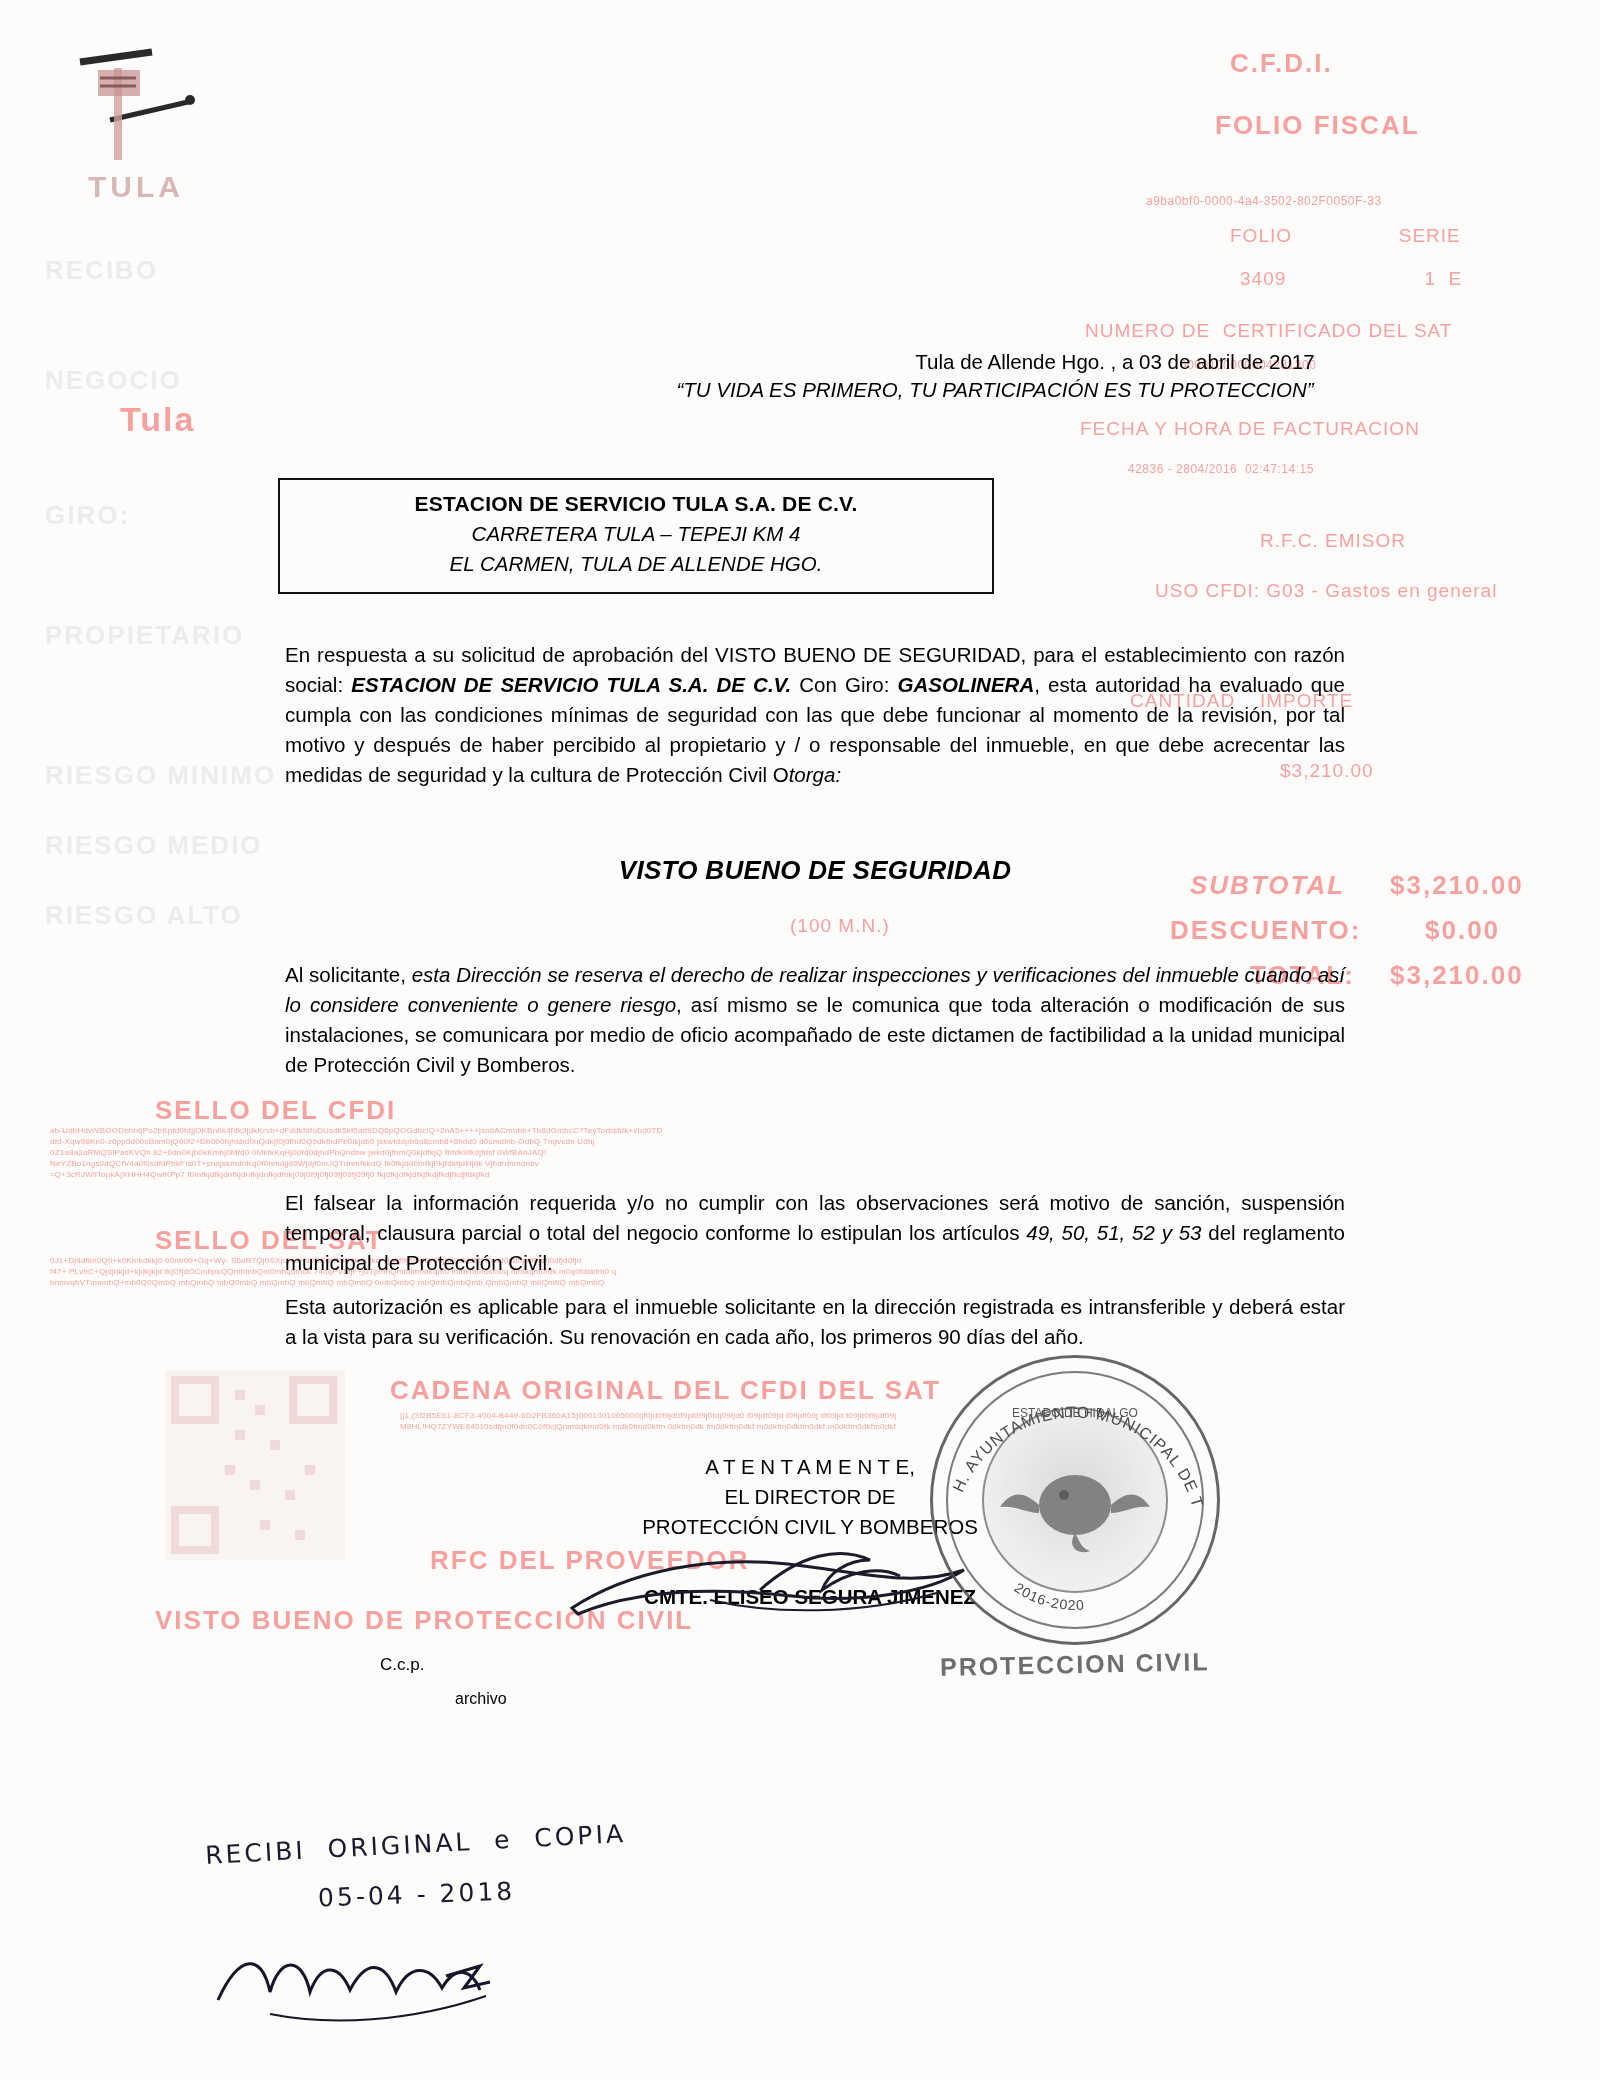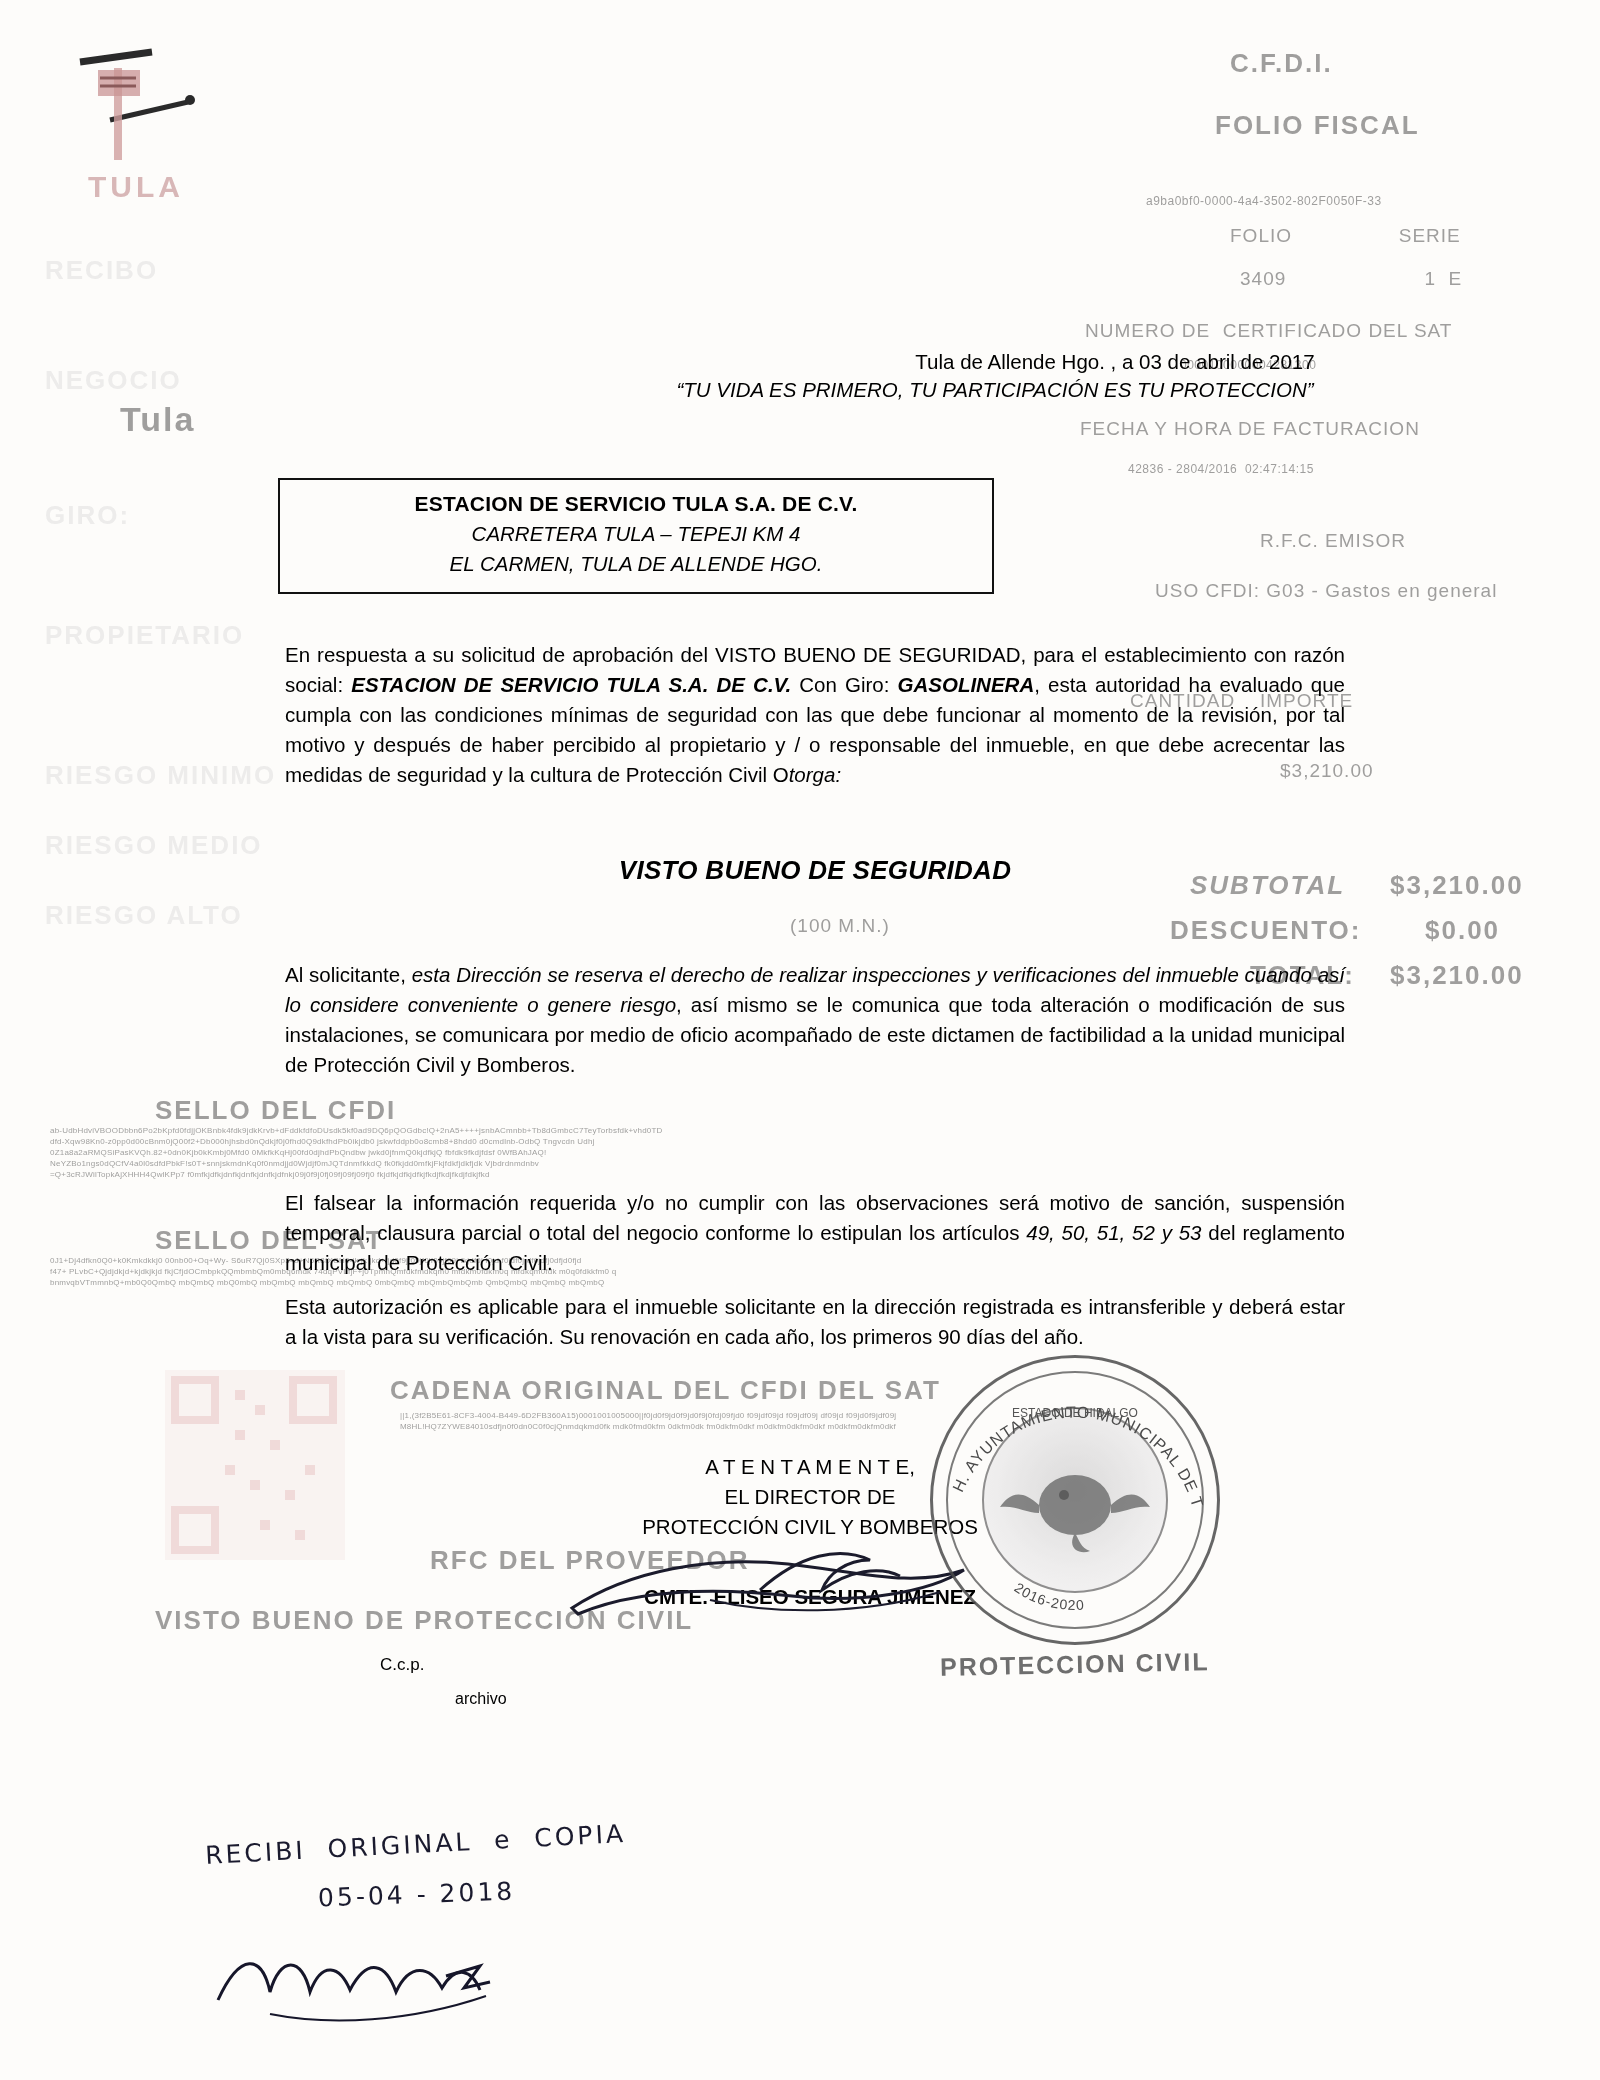--- a/index.html
+++ b/index.html
@@ -22,21 +22,21 @@
   
   .bleed {
     position: absolute;
     color: #e9c9c9;
     font-family: "Liberation Sans", sans-serif;
     white-space: pre;
     pointer-events: none;
     user-select: none;
   }
   .bleed.gray { color: #dcdcdc; }
-  .bleed.pink { color: #404040; }
+  .bleed.pink { color: #ef4444; }
   .bleed.big { font-size: 26px; letter-spacing: 2px; font-weight: bold; }
   .bleed.med { font-size: 19px; letter-spacing: 1px; }
   .bleed.sm  { font-size: 12px; letter-spacing: 0.5px; }
   .bleed.tiny{ font-size: 8px; letter-spacing: 0.2px; line-height: 11px; }
 
   .noise-block {
     position: absolute;
     pointer-events: none;
     opacity: .5;
   }

